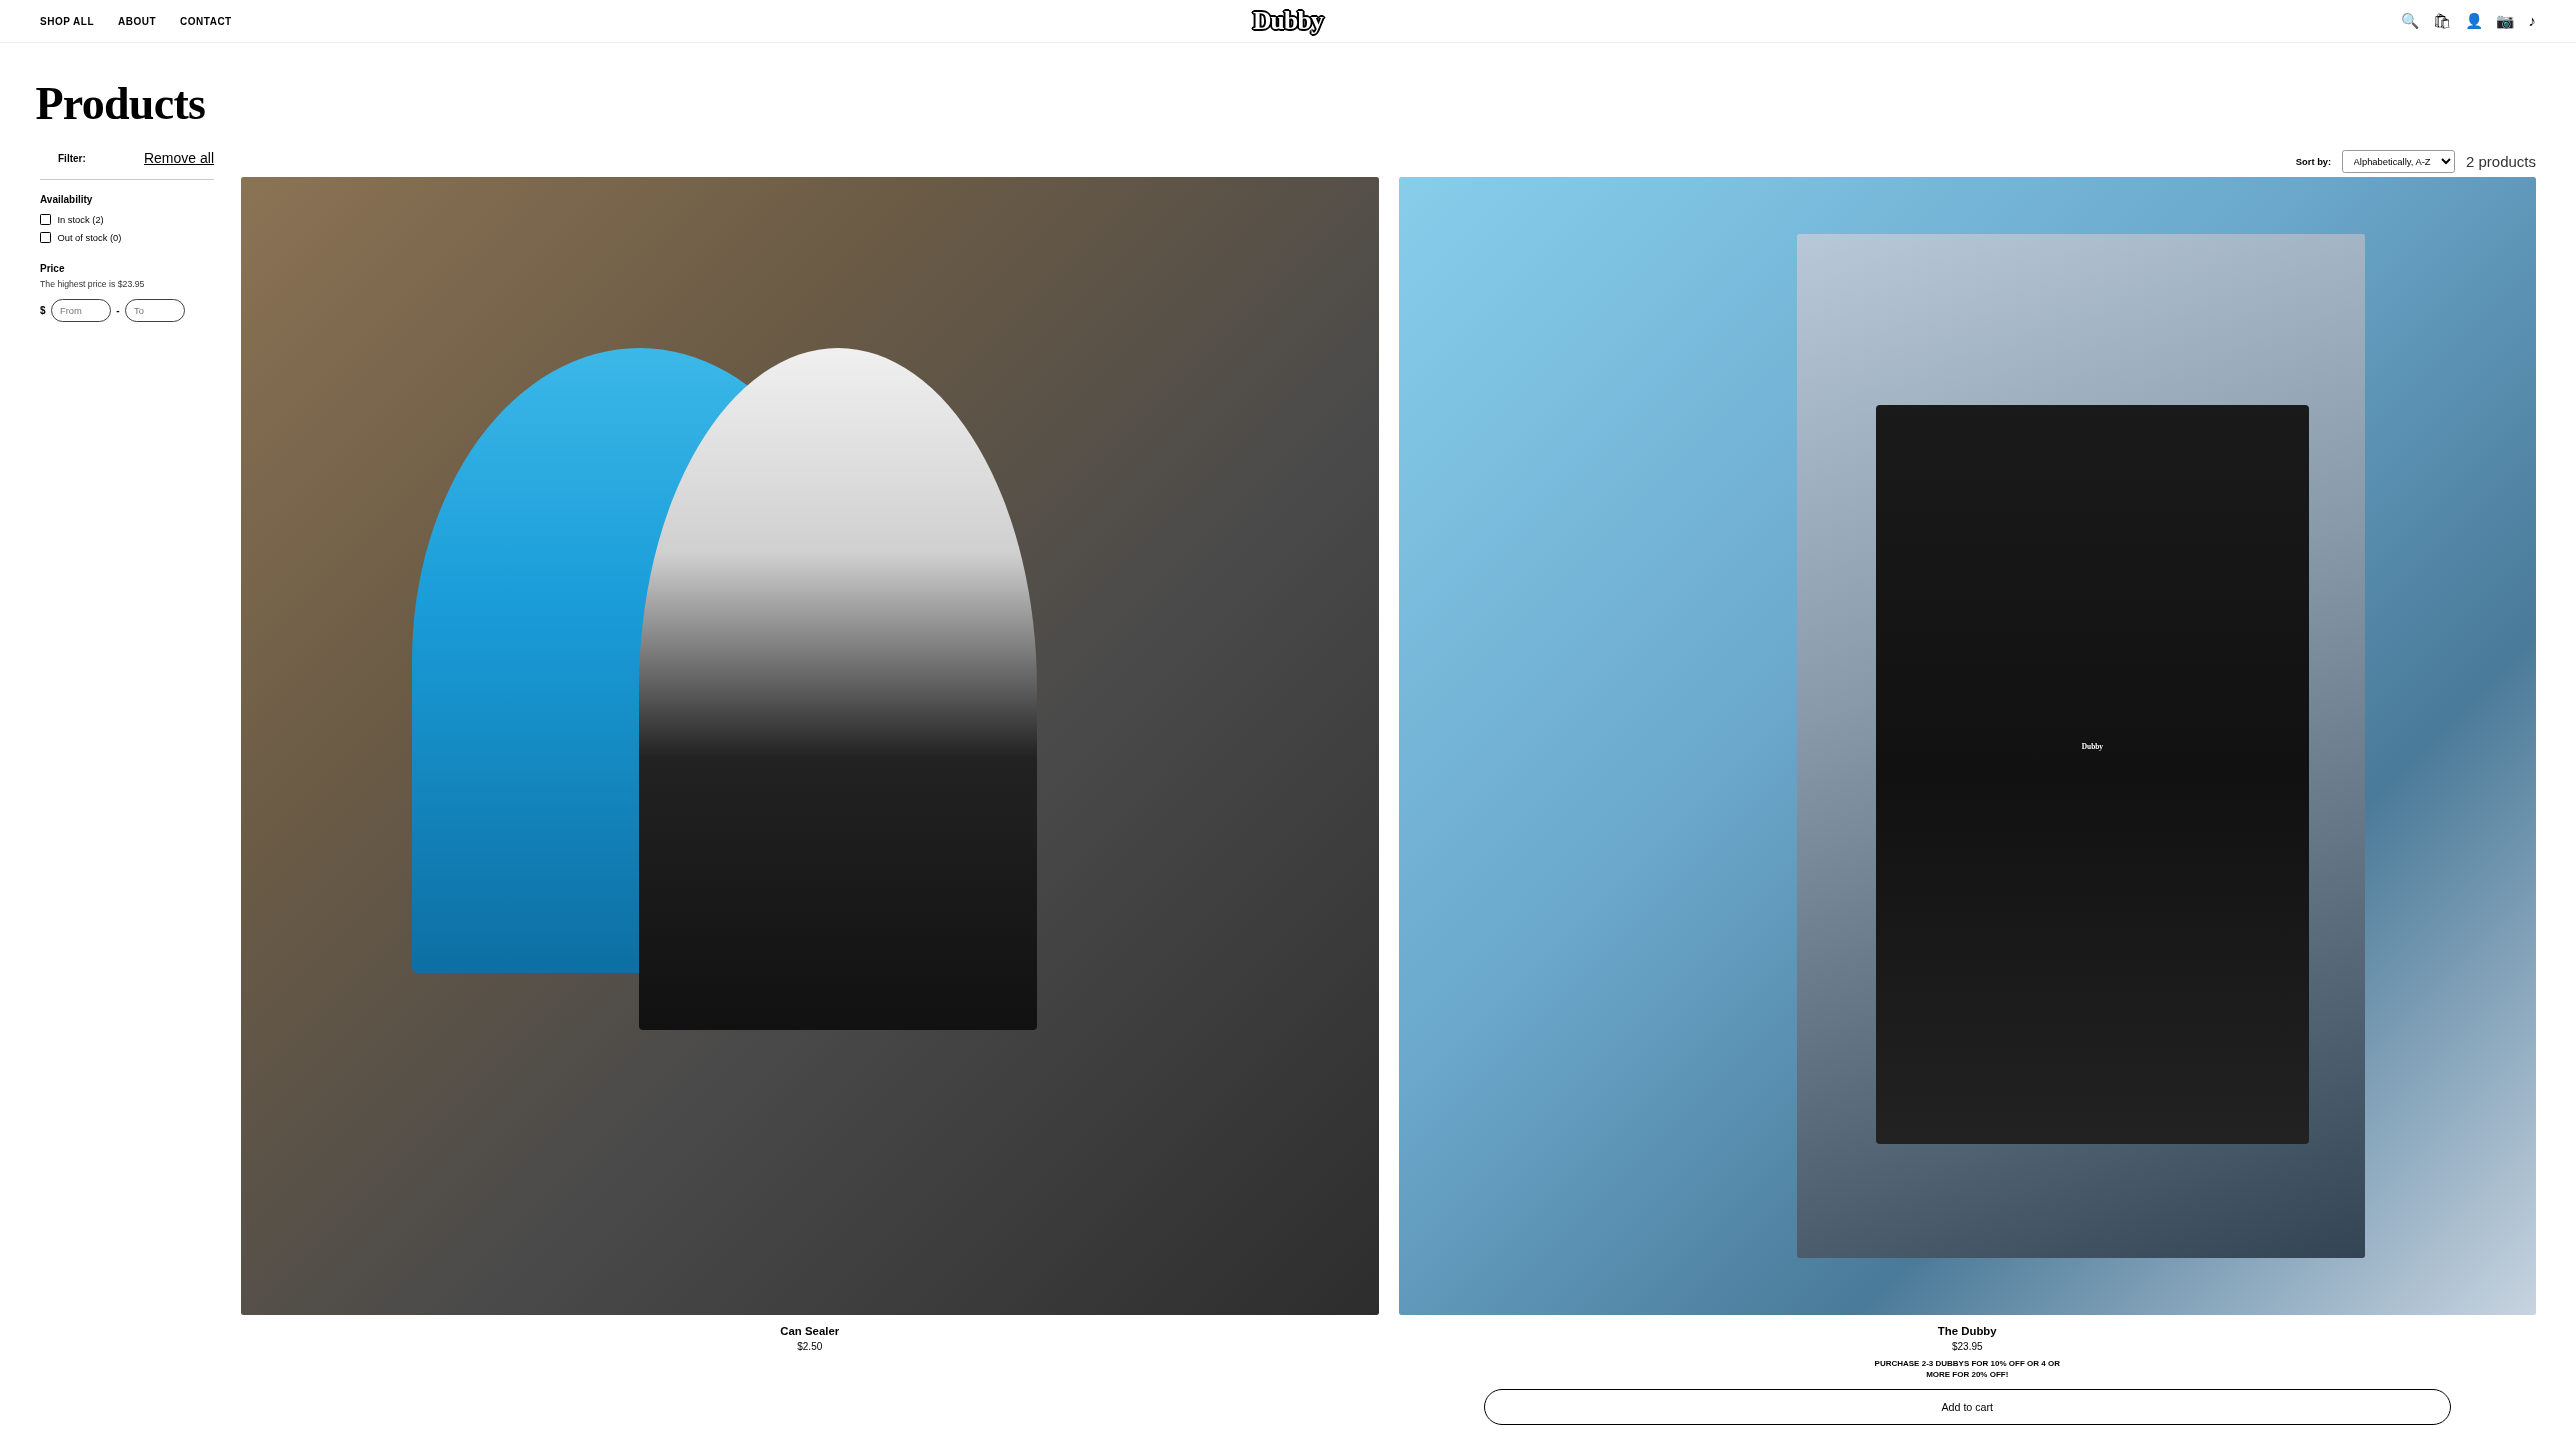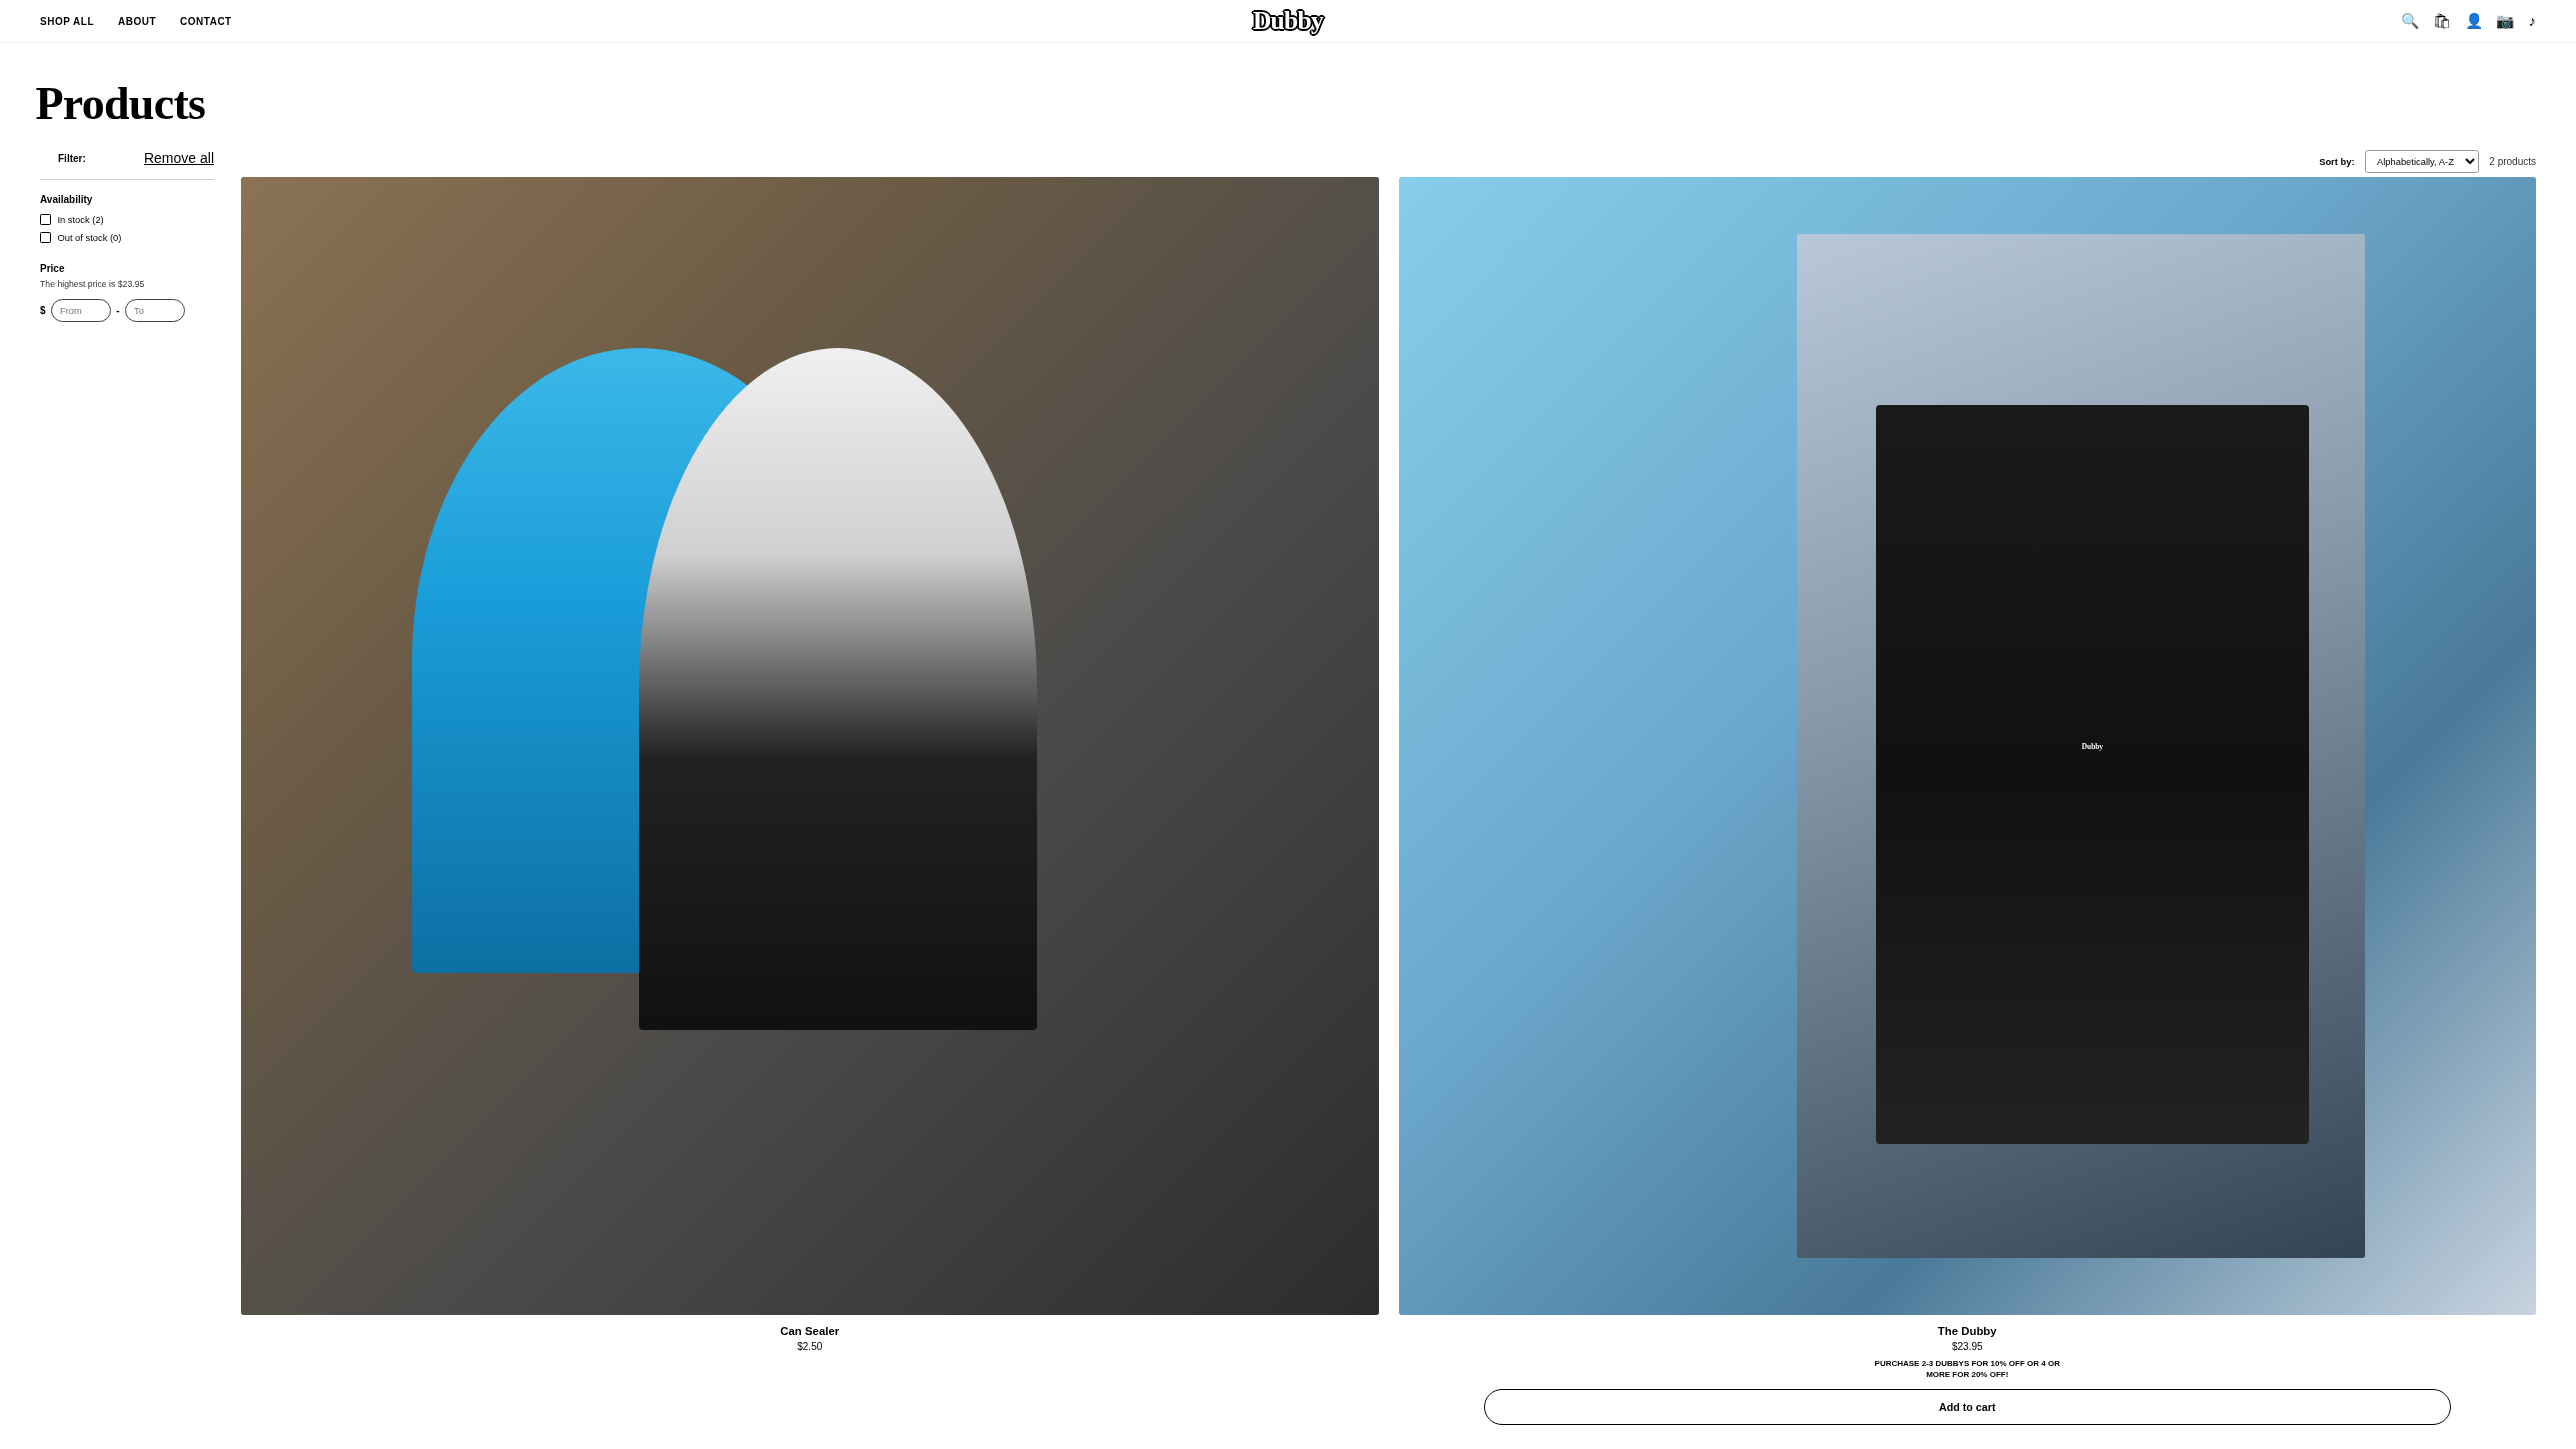--- a/index.html
+++ b/index.html
@@ -171,21 +171,21 @@
     }
     .sort-select {
       padding: 4px 6.7px;
       border: 1px solid #999;
       border-radius: 2.7px;
       font-size: 9.4px;
       cursor: pointer;
       background: #fff;
     }
     .products-count {
-      font-size: 10px;
+      font-size: 15px;
       color: #333;
     }
 
     
     .products-grid {
       display: grid;
       grid-template-columns: repeat(2, 1fr);
       gap: 20px;
     }
     .product-card {
@@ -307,21 +307,21 @@
       text-align: center;
     }
     .btn-add-to-cart {
       width: 85%;
       padding: 10.7px 0;
       border: 1.3px solid #000;
       border-radius: 20px;
       background: #fff;
       color: #000;
       font-size: 10.7px;
-      font-weight: 700;
+      font-weight: 400;
       cursor: pointer;
       text-align: center;
     }
   </style>
 </head>
 <body>
 
 <header>
   <nav class="left">
     <a>SHOP ALL</a>

